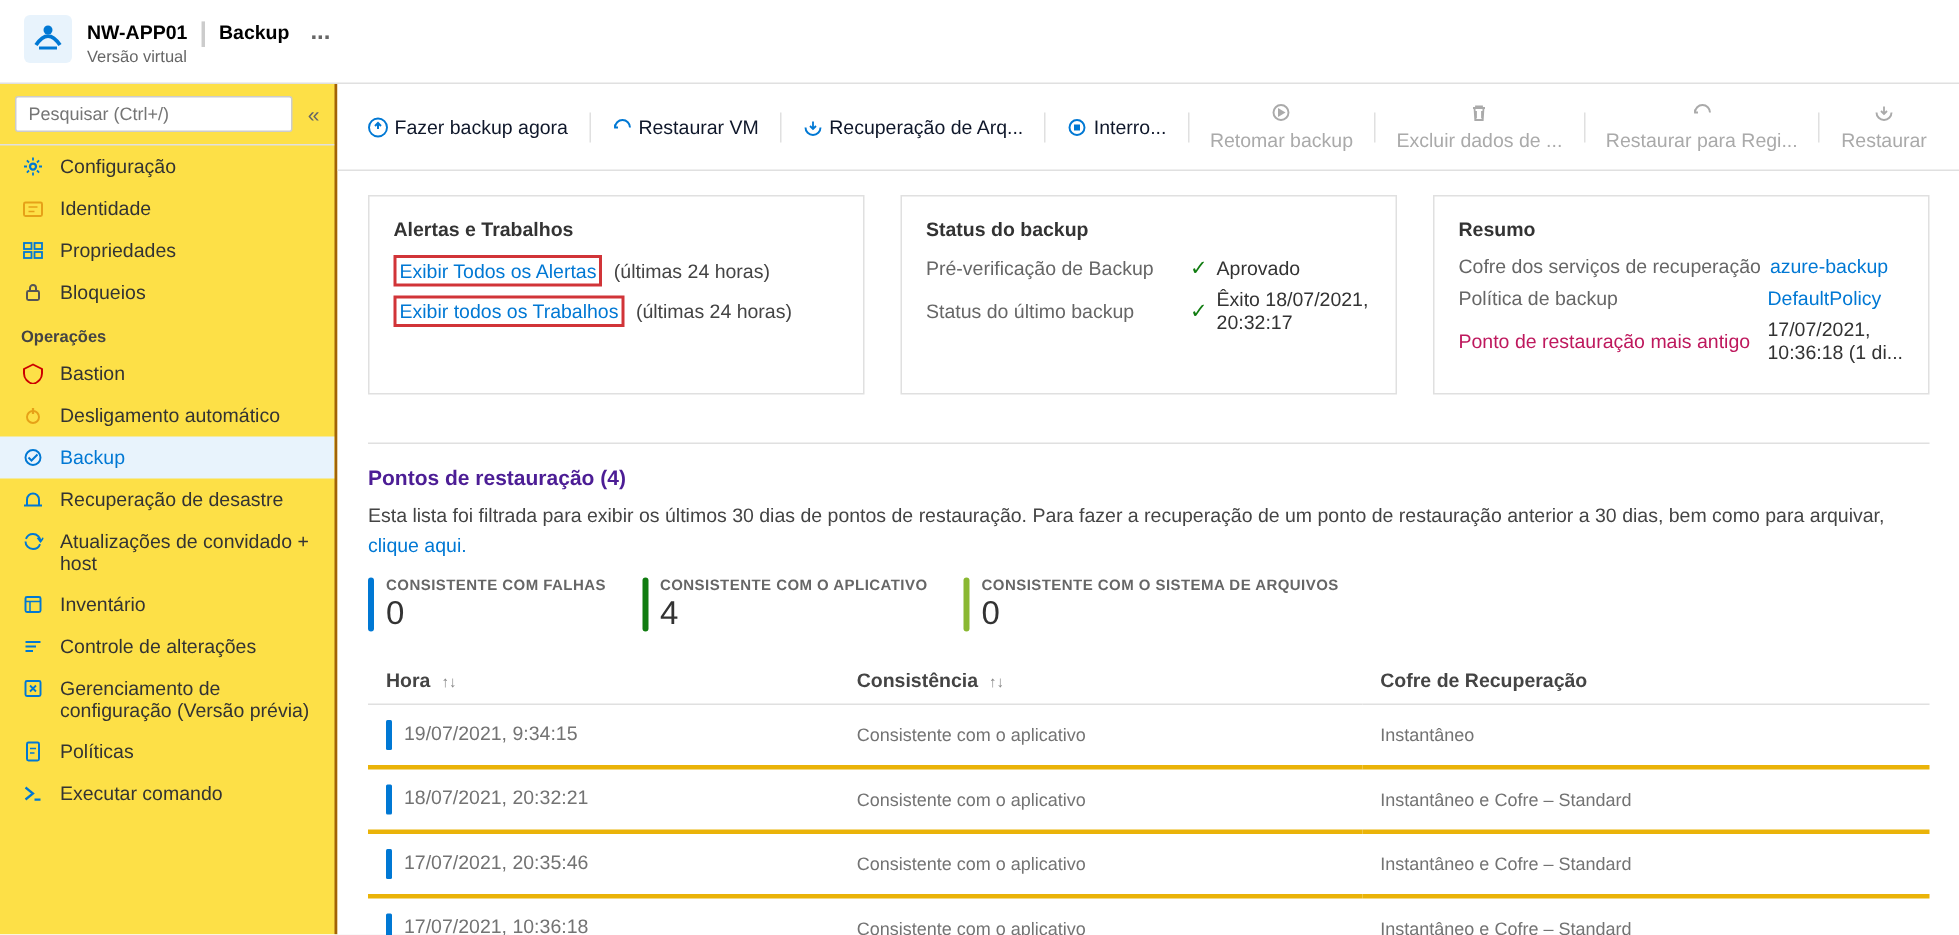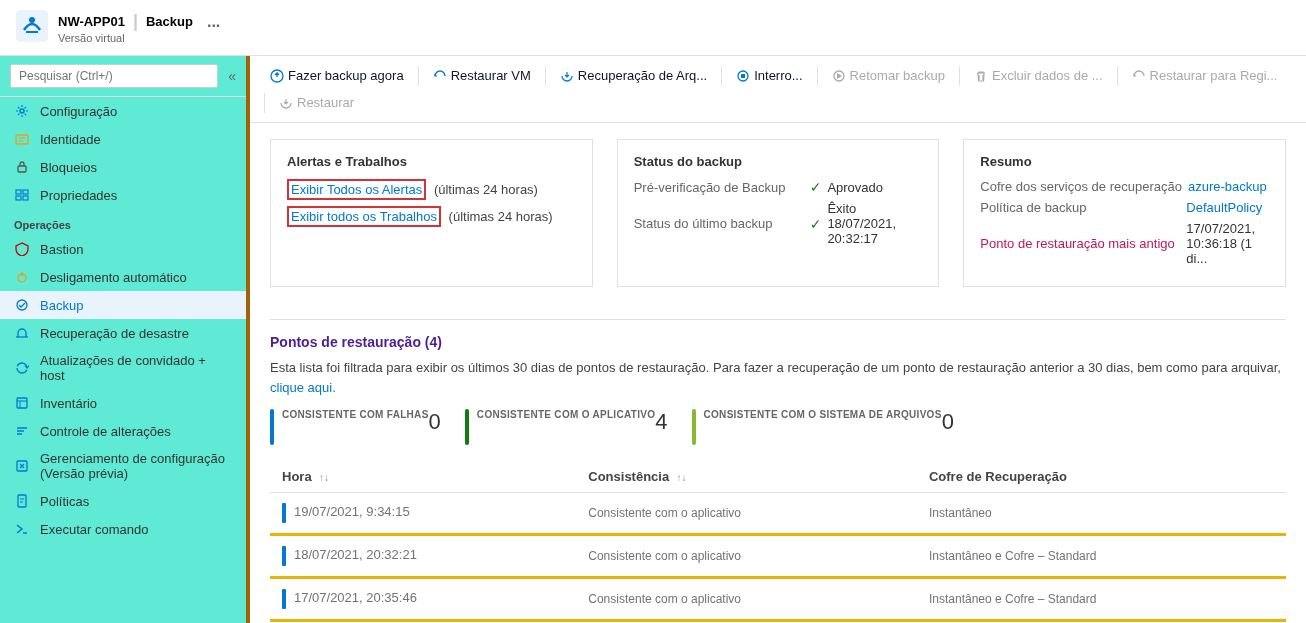--- a/index.html
+++ b/index.html
@@ -10,37 +10,37 @@
     .header-title-block { display: flex; flex-direction: column; }
     .header-title { font-size: 18px; font-weight: 600; color: #000; display: flex; align-items: center; gap: 6px; }
     .header-subtitle { font-size: 11px; color: #666; }
     .header-separator { font-size: 18px; color: #ccc; margin: 0 2px; }
     .header-more { color: #666; cursor: pointer; margin-left: 8px; font-size: 16px; }
 
     
     .main-layout { display: flex; flex: 1; overflow: hidden; }
 
     
-    .sidebar { width: 250px; background: #5eead4; border-right: 4px solid #a16207; display: flex; flex-direction: column; overflow-y: auto; flex-shrink: 0; }
+    .sidebar { width: 225px; background: #fde047; border-right: 2px solid #a16207; display: flex; flex-direction: column; overflow-y: auto; flex-shrink: 0; }
     .sidebar-search { padding: 8px 10px; border-bottom: 1px solid #e0e0e0; }
     .sidebar-search input { width: 100%; border: 1px solid #ccc; padding: 4px 8px; border-radius: 2px; font-size: 12px; color: #666; outline: none; }
     .sidebar-search-wrap { display: flex; align-items: center; gap: 4px; position: relative; }
     .sidebar-collapse { cursor: pointer; color: #666; font-size: 14px; margin-left: 6px; }
     .sidebar-section-label { font-size: 11px; font-weight: 600; color: #444; padding: 10px 14px 4px; text-transform: none; }
-    .sidebar-item { display: flex; align-items: center; gap: 10px; padding: 6px 14px; cursor: pointer; color: #333; font-size: 13px; }
+    .sidebar-item { display: flex; align-items: flex-start; gap: 10px; padding: 6px 14px; cursor: pointer; color: #333; font-size: 13px; }
     .sidebar-item.active { background: #e8f3fc; color: #0078d4; font-weight: 500; }
     .sidebar-item-icon { width: 16px; height: 16px; display: flex; align-items: center; justify-content: center; flex-shrink: 0; }
 
     
     .content { flex: 1; overflow-y: auto; background: #fff; display: flex; flex-direction: column; }
 
     
     .toolbar { display: flex; align-items: center; gap: 4px; padding: 8px 12px; border-bottom: 1px solid #e0e0e0; flex-wrap: wrap; background: #fff; }
     .toolbar-btn { display: flex; align-items: center; gap: 4px; padding: 4px 8px; cursor: pointer; color: #0f172a; font-size: 12px; white-space: nowrap; border: none; background: none; }
-    .toolbar-btn.disabled { color: #aaa; cursor: default; }
+    .toolbar-btn.disabled { color: #aaa; cursor: default; flex-direction: column; }
     .toolbar-separator { width: 1px; height: 20px; background: #e0e0e0; margin: 0 2px; }
 
     
     .content-body { padding: 16px 20px; flex: 1; overflow-y: auto; }
 
     
     .cards-row { display: grid; grid-template-columns: 1fr 1fr 1fr; gap: 24px; margin-bottom: 32px; }
     .card { border: 1px solid #e0e0e0; padding: 14px 16px; background: #fff; }
     .card-title { font-size: 13px; font-weight: 600; color: #333; margin-bottom: 10px; }
     .card-link { color: #0078d4; cursor: pointer; text-decoration: none; }
@@ -52,21 +52,21 @@
     .restore-points-title { font-size: 14px; font-weight: 600; color: #4c1d95; margin-bottom: 8px; }
     .restore-points-desc { font-size: 12px; color: #444; margin-bottom: 12px; line-height: 1.5; }
 
     
     .stats-row { display: flex; gap: 24px; margin-bottom: 16px; }
     .stat-block { display: flex; align-items: flex-start; gap: 8px; }
     .stat-bar { width: 4px; min-height: 36px; border-radius: 2px; }
     .stat-bar.blue { background: #0078d4; }
     .stat-bar.green { background: #107c10; }
     .stat-bar.yellow-green { background: #8ab832; }
-    .stat-inner { display: flex; flex-direction: row; justify-content: flex-end; }
+    .stat-inner { display: flex; flex-direction: column; justify-content: flex-end; }
     .stat-label { font-size: 10px; color: #666; text-transform: uppercase; font-weight: 600; letter-spacing: 0.3px; }
     .stat-value { font-size: 22px; font-weight: 400; color: #333; }
 
     
     .restore-table { width: 100%; border-collapse: collapse; }
     .restore-table th { text-align: left; font-size: 12px; color: #444; font-weight: 600; padding: 8px 12px; border-bottom: 1px solid #e0e0e0; cursor: pointer; white-space: nowrap; }
     .restore-table td { padding: 10px 12px; border-bottom: 3px solid #eab308; font-size: 12px; color: #737373; }
     .sort-icon { font-size: 10px; color: #888; margin-left: 4px; }
     .row-indicator { display: inline-block; width: 4px; height: 20px; background: #0078d4; margin-right: 8px; vertical-align: middle; border-radius: 1px; }
 
@@ -124,37 +124,37 @@
             <rect x="1" y="3" width="12" height="9" rx="1" fill="none" stroke="#e6a118" stroke-width="1.3"></rect>
             <path d="M4 6h6M4 9h4" stroke="#e6a118" stroke-width="1.1"></path>
           </svg>
       </span>
       <span>Identidade</span>
     </div>
 
     <div class="sidebar-item">
       <span class="sidebar-item-icon">
         <svg width="14" height="14" viewBox="0 0 14 14">
-            <rect x="3" y="6" width="8" height="6" rx="1" fill="none" stroke="#555" stroke-width="1.3"></rect>
-            <path d="M5 6V4a2 2 0 014 0v2" fill="none" stroke="#555" stroke-width="1.3"></path>
-          </svg>
-      </span>
-      <span>Bloqueios</span>
-    </div>
-
-    <div class="sidebar-item">
-      <span class="sidebar-item-icon">
-        <svg width="14" height="14" viewBox="0 0 14 14">
             <rect x="1" y="2" width="5" height="4" fill="none" stroke="#0078d4" stroke-width="1.2"></rect>
             <rect x="8" y="2" width="5" height="4" fill="none" stroke="#0078d4" stroke-width="1.2"></rect>
             <rect x="1" y="8" width="5" height="4" fill="none" stroke="#0078d4" stroke-width="1.2"></rect>
             <rect x="8" y="8" width="5" height="4" fill="none" stroke="#0078d4" stroke-width="1.2"></rect>
           </svg>
       </span>
       <span>Propriedades</span>
+    </div>
+
+    <div class="sidebar-item">
+      <span class="sidebar-item-icon">
+        <svg width="14" height="14" viewBox="0 0 14 14">
+            <rect x="3" y="6" width="8" height="6" rx="1" fill="none" stroke="#555" stroke-width="1.3"></rect>
+            <path d="M5 6V4a2 2 0 014 0v2" fill="none" stroke="#555" stroke-width="1.3"></path>
+          </svg>
+      </span>
+      <span>Bloqueios</span>
     </div>
 
     <div class="sidebar-section-label">Operações</div>
 
     <div class="sidebar-item">
       <span class="sidebar-item-icon">
         <svg width="14" height="14" viewBox="0 0 14 14">
             <path d="M7 1L1 4v3c0 3.3 2.6 6 6 7 3.4-1 6-3.7 6-7V4z" fill="none" stroke="#c00" stroke-width="1.3"></path>
           </svg>
       </span>

